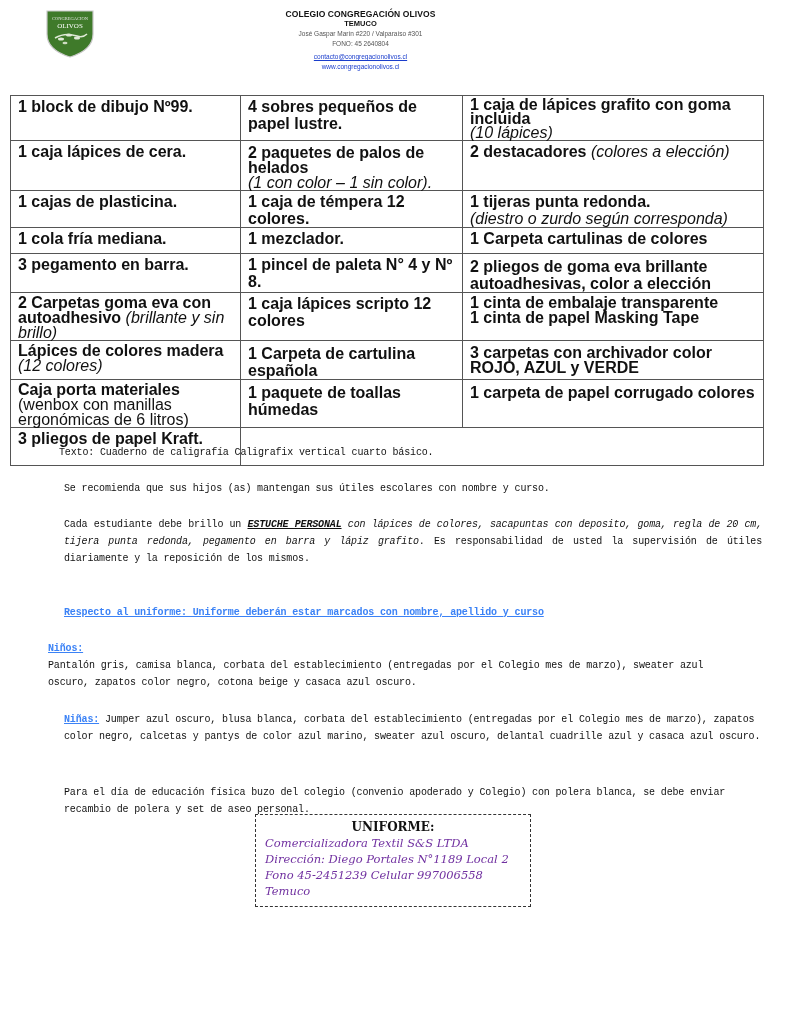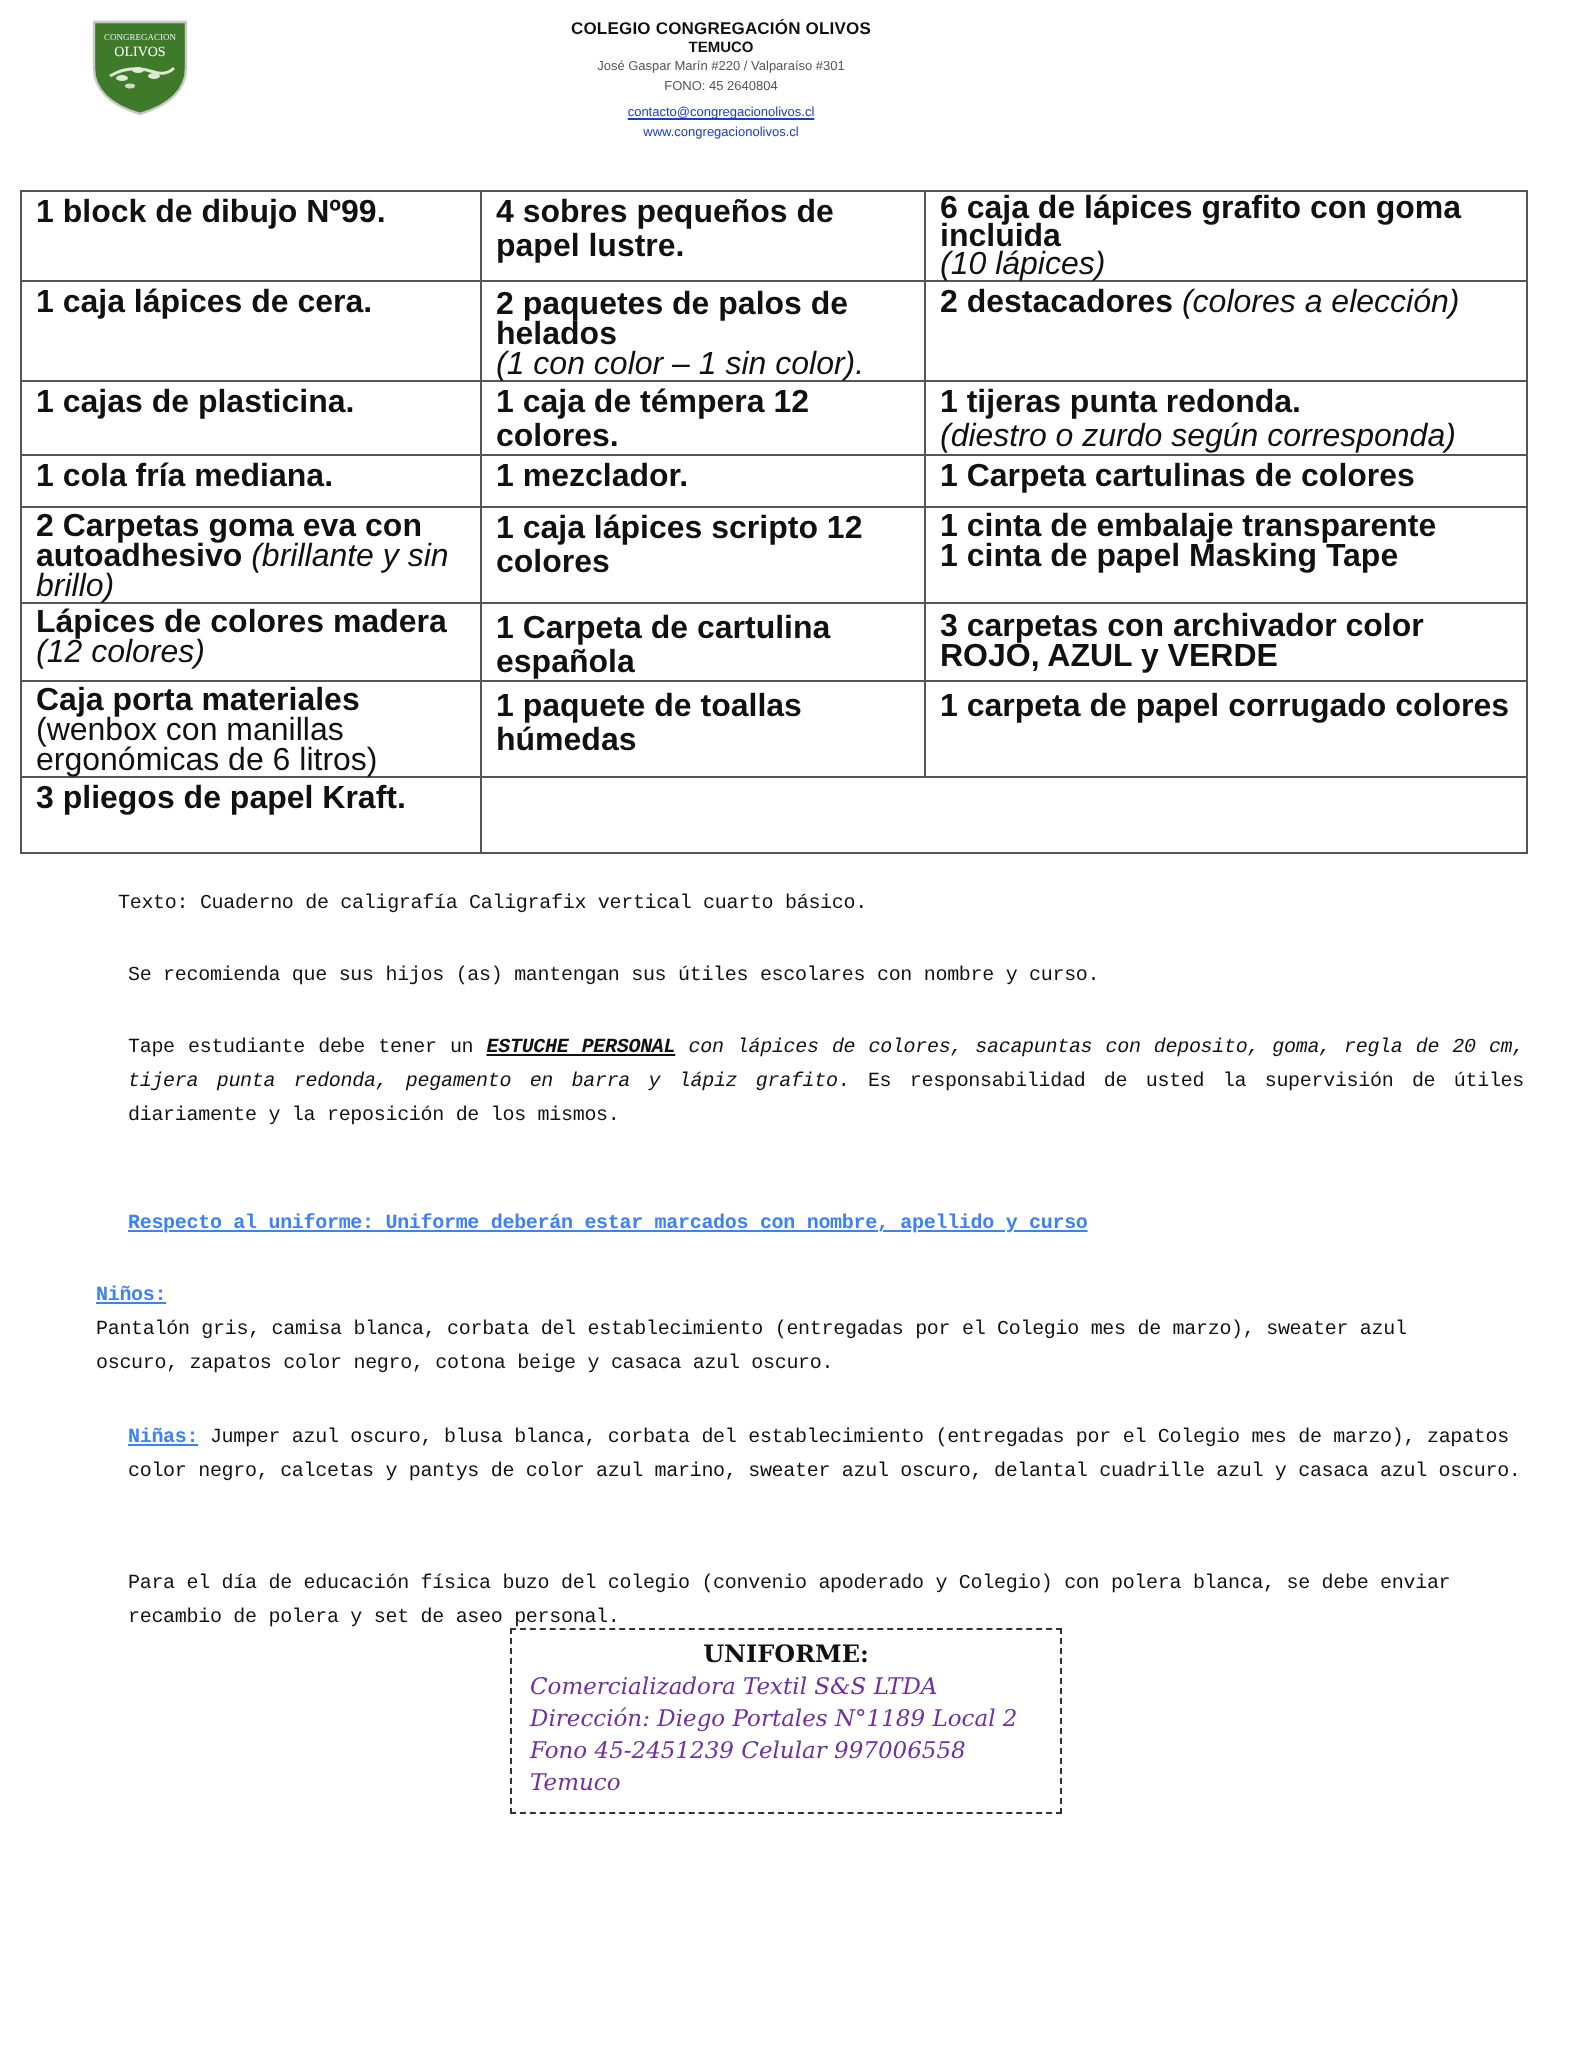--- a/index.html
+++ b/index.html
@@ -56,36 +56,41 @@
 <table class="supplies">
   <colgroup>
       <col style="width:230px">
       <col style="width:222px">
       <col style="width:301px">
     </colgroup>
   <tbody>
       <tr style="height:36px">
     <td><b>1 block de dibujo Nº99.</b></td>
     <td><b>4 sobres pequeños de papel lustre.</b></td>
-    <td style="line-height:14px"><b>6 caja de lápices grafito con goma incluida</b><br><span class="it">(10 lápices)</span></td>
+    <td style="line-height:14px"><b>1 caja de lápices grafito con goma incluida</b><br><span class="it">(10 lápices)</span></td>
   </tr>
   <tr style="height:37px">
     <td><b>1 caja lápices de cera.</b></td>
     <td style="line-height:15px;padding-top:4px"><b>2 paquetes de palos de helados</b><br><span class="it">(1 con color – 1 sin color).</span></td>
     <td><b>2 destacadores</b> <span class="it">(colores a elección)</span></td>
   </tr>
   <tr style="height:34px">
     <td><b>1 cajas de plasticina.</b></td>
     <td><b>1 caja de témpera 12 colores.</b></td>
     <td><b>1 tijeras punta redonda.</b><br><span class="it">(diestro o zurdo según corresponda)</span></td>
   </tr>
   <tr style="height:26px">
     <td><b>1 cola fría mediana.</b></td>
     <td><b>1 mezclador.</b></td>
     <td><b>1 Carpeta cartulinas de colores</b></td>
+  </tr>
+  <tr style="height:35px">
+    <td><b>3 pegamento en barra.</b></td>
+    <td><b>1 pincel de paleta N° 4 y Nº 8.</b></td>
+    <td style="padding-top:4px"><b>2 pliegos de goma eva brillante autoadhesivas, color a elección</b></td>
   </tr>
   <tr style="height:36px">
     <td style="line-height:15px"><b>2 Carpetas goma eva con autoadhesivo</b> <span class="it">(brillante y sin brillo)</span></td>
     <td><b>1 caja lápices scripto 12 colores</b></td>
     <td style="line-height:15px"><b>1 cinta de embalaje transparente</b><br><b>1 cinta de papel Masking Tape</b></td>
   </tr>
   <tr style="height:35px">
     <td style="line-height:15px"><b>Lápices de colores madera</b><br><span class="it">(12 colores)</span></td>
     <td style="padding-top:4px"><b>1 Carpeta de cartulina española</b></td>
     <td style="line-height:15px;padding-top:4px"><b>3 carpetas con archivador color ROJO, AZUL y VERDE</b></td>
@@ -100,21 +105,21 @@
     <td colspan="2"><b></b></td>
   </tr>
 </tbody>
   </table>
 
 <div class="para" style="left:59px; top:444px;">Texto: Cuaderno de caligrafía Caligrafix vertical cuarto básico.</div>
 
 <div class="para" style="left:64px; top:480px;">Se recomienda que sus hijos (as) mantengan sus útiles escolares con nombre y curso.</div>
 
 <div class="para justify" style="left:64px; top:516px; width:698px;">
-  <span>Tape estudiante debe tener un </span><span class="strong-u">ESTUCHE PERSONAL</span><i> con lápices de colores, sacapuntas con deposito, goma, regla de 20 cm, tijera punta redonda, pegamento en barra y lápiz grafito</i><span>. Es responsabilidad de usted la supervisión de útiles diariamente y la reposición de los mismos.</span>
+  <span>Cada estudiante debe brillo un </span><span class="strong-u">ESTUCHE PERSONAL</span><i> con lápices de colores, sacapuntas con deposito, goma, regla de 20 cm, tijera punta redonda, pegamento en barra y lápiz grafito</i><span>. Es responsabilidad de usted la supervisión de útiles diariamente y la reposición de los mismos.</span>
 </div>
 
 <div class="para purple-head" style="left:64px; top:604px;">Respecto al uniforme: Uniforme deberán estar marcados con nombre, apellido y curso</div>
 
 <div class="para" style="left:48px; top:640px; width:700px;">
   <div class="purple-head">Niños:</div>
   <div>Pantalón gris, camisa blanca, corbata del establecimiento (entregadas por el Colegio mes de marzo), sweater azul oscuro, zapatos color negro, cotona beige y casaca azul oscuro.</div>
 </div>
 
 <div class="para" style="left:64px; top:711px; width:698px;">

